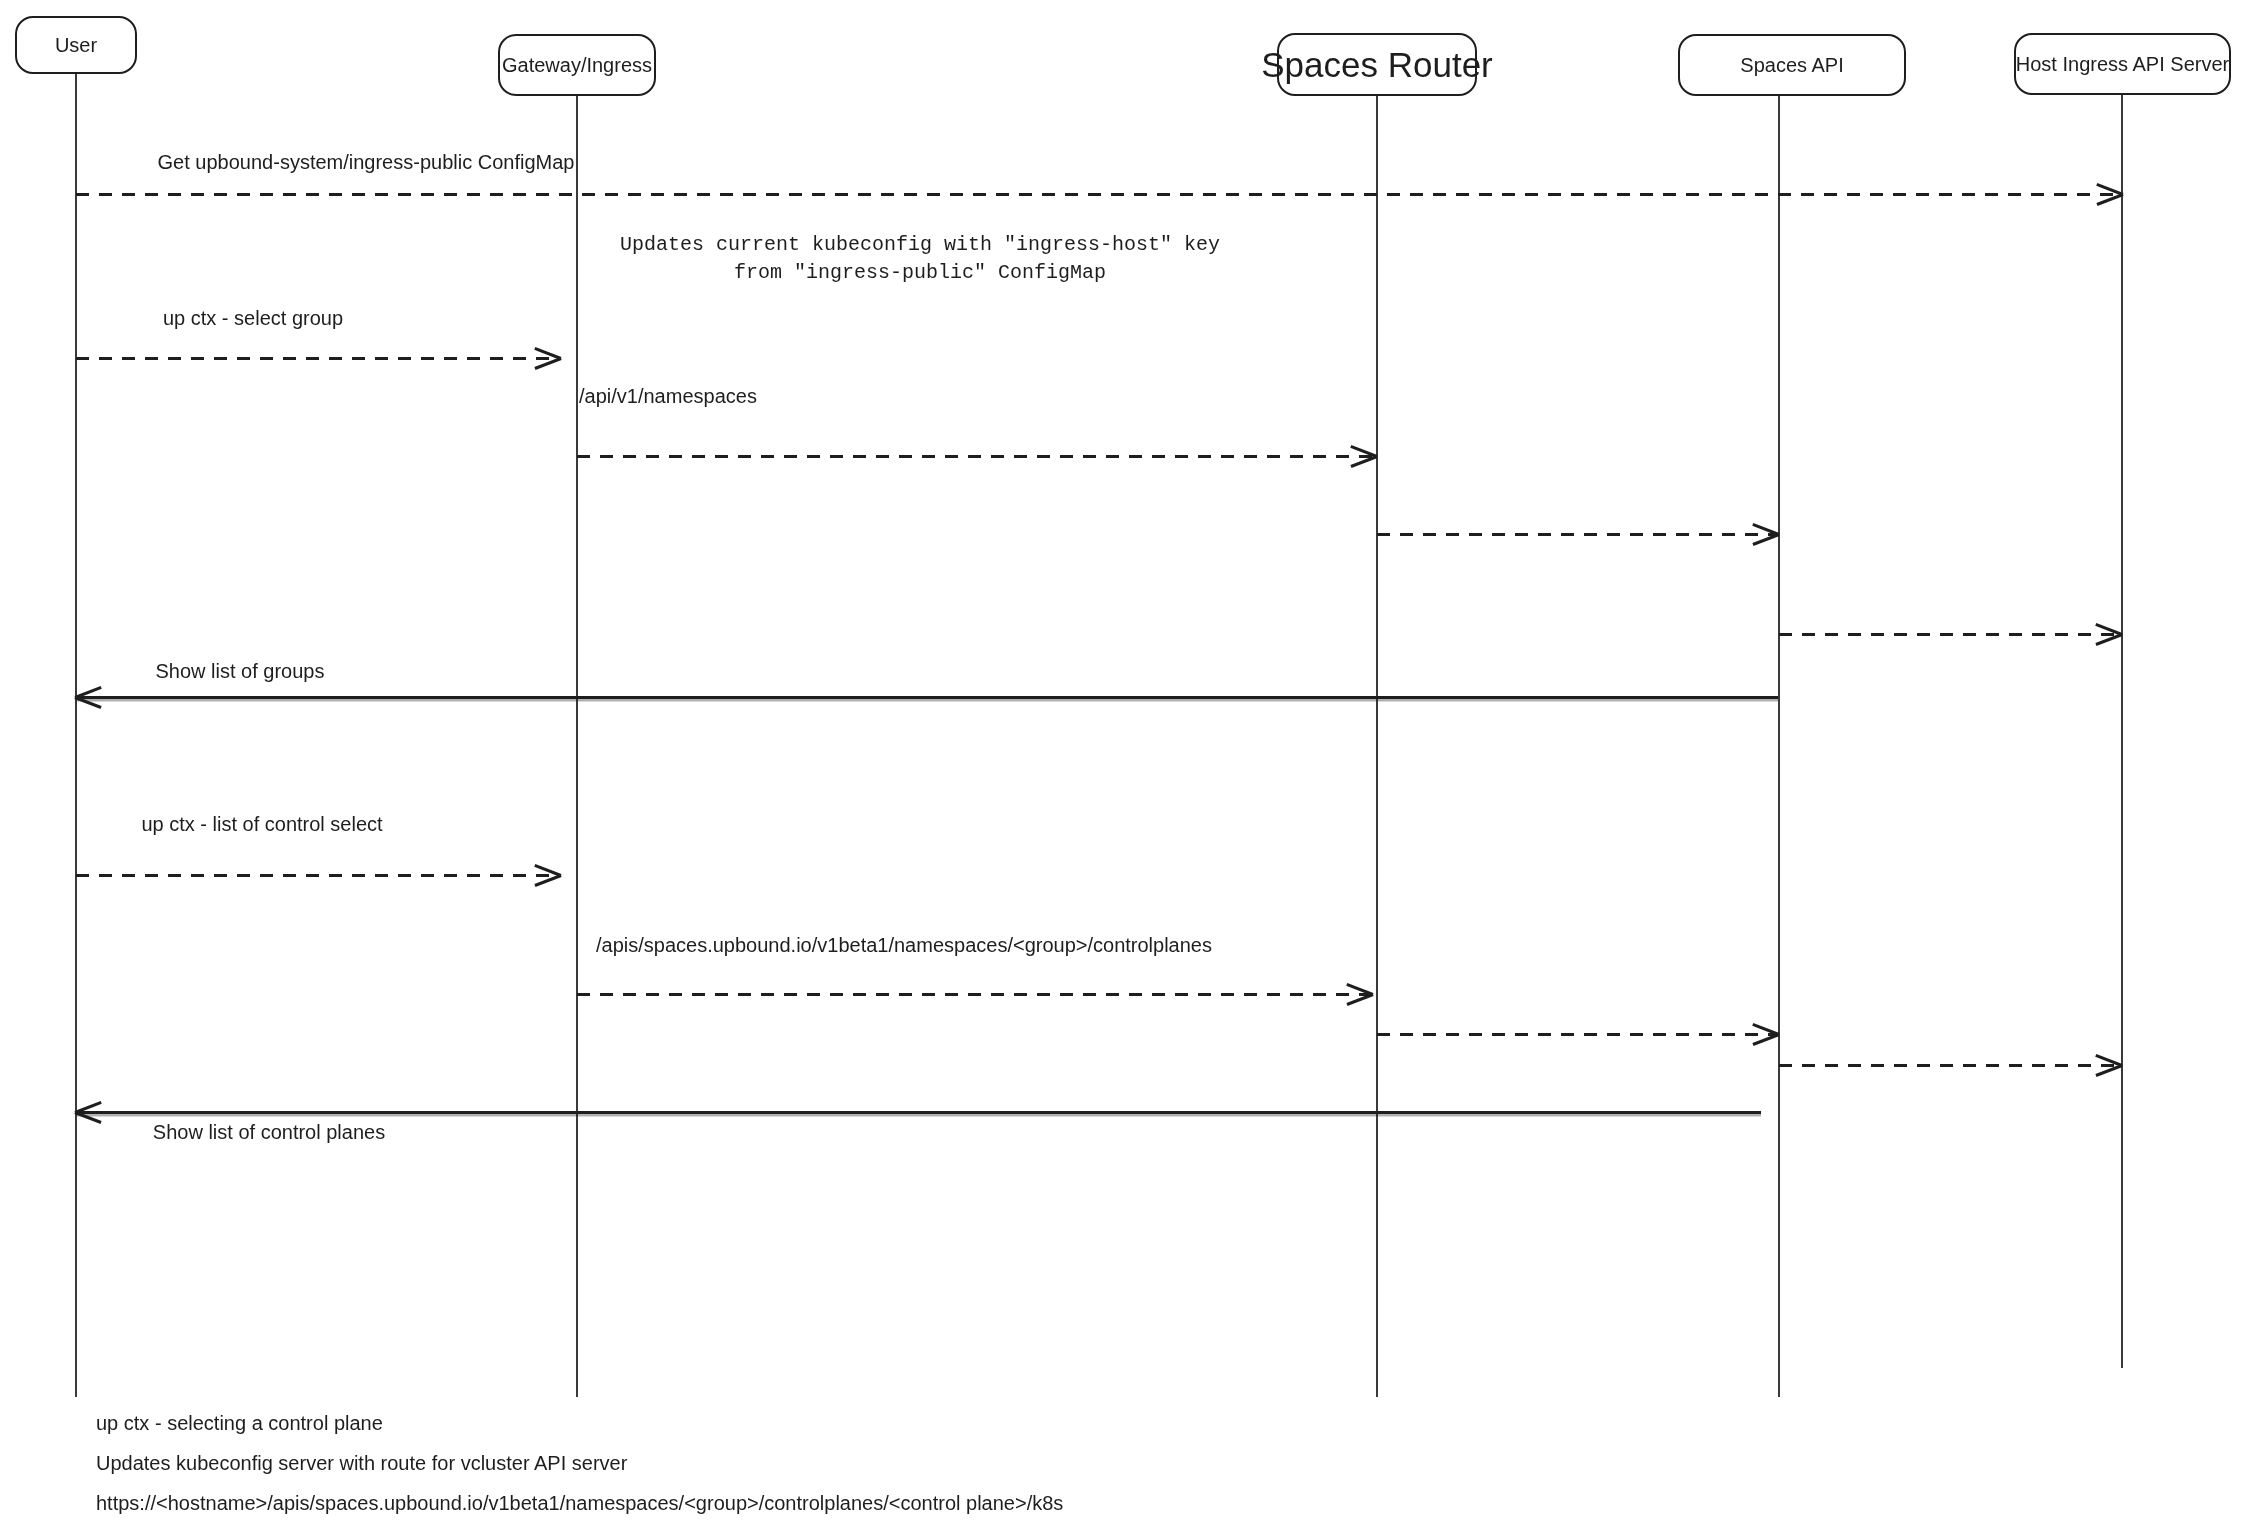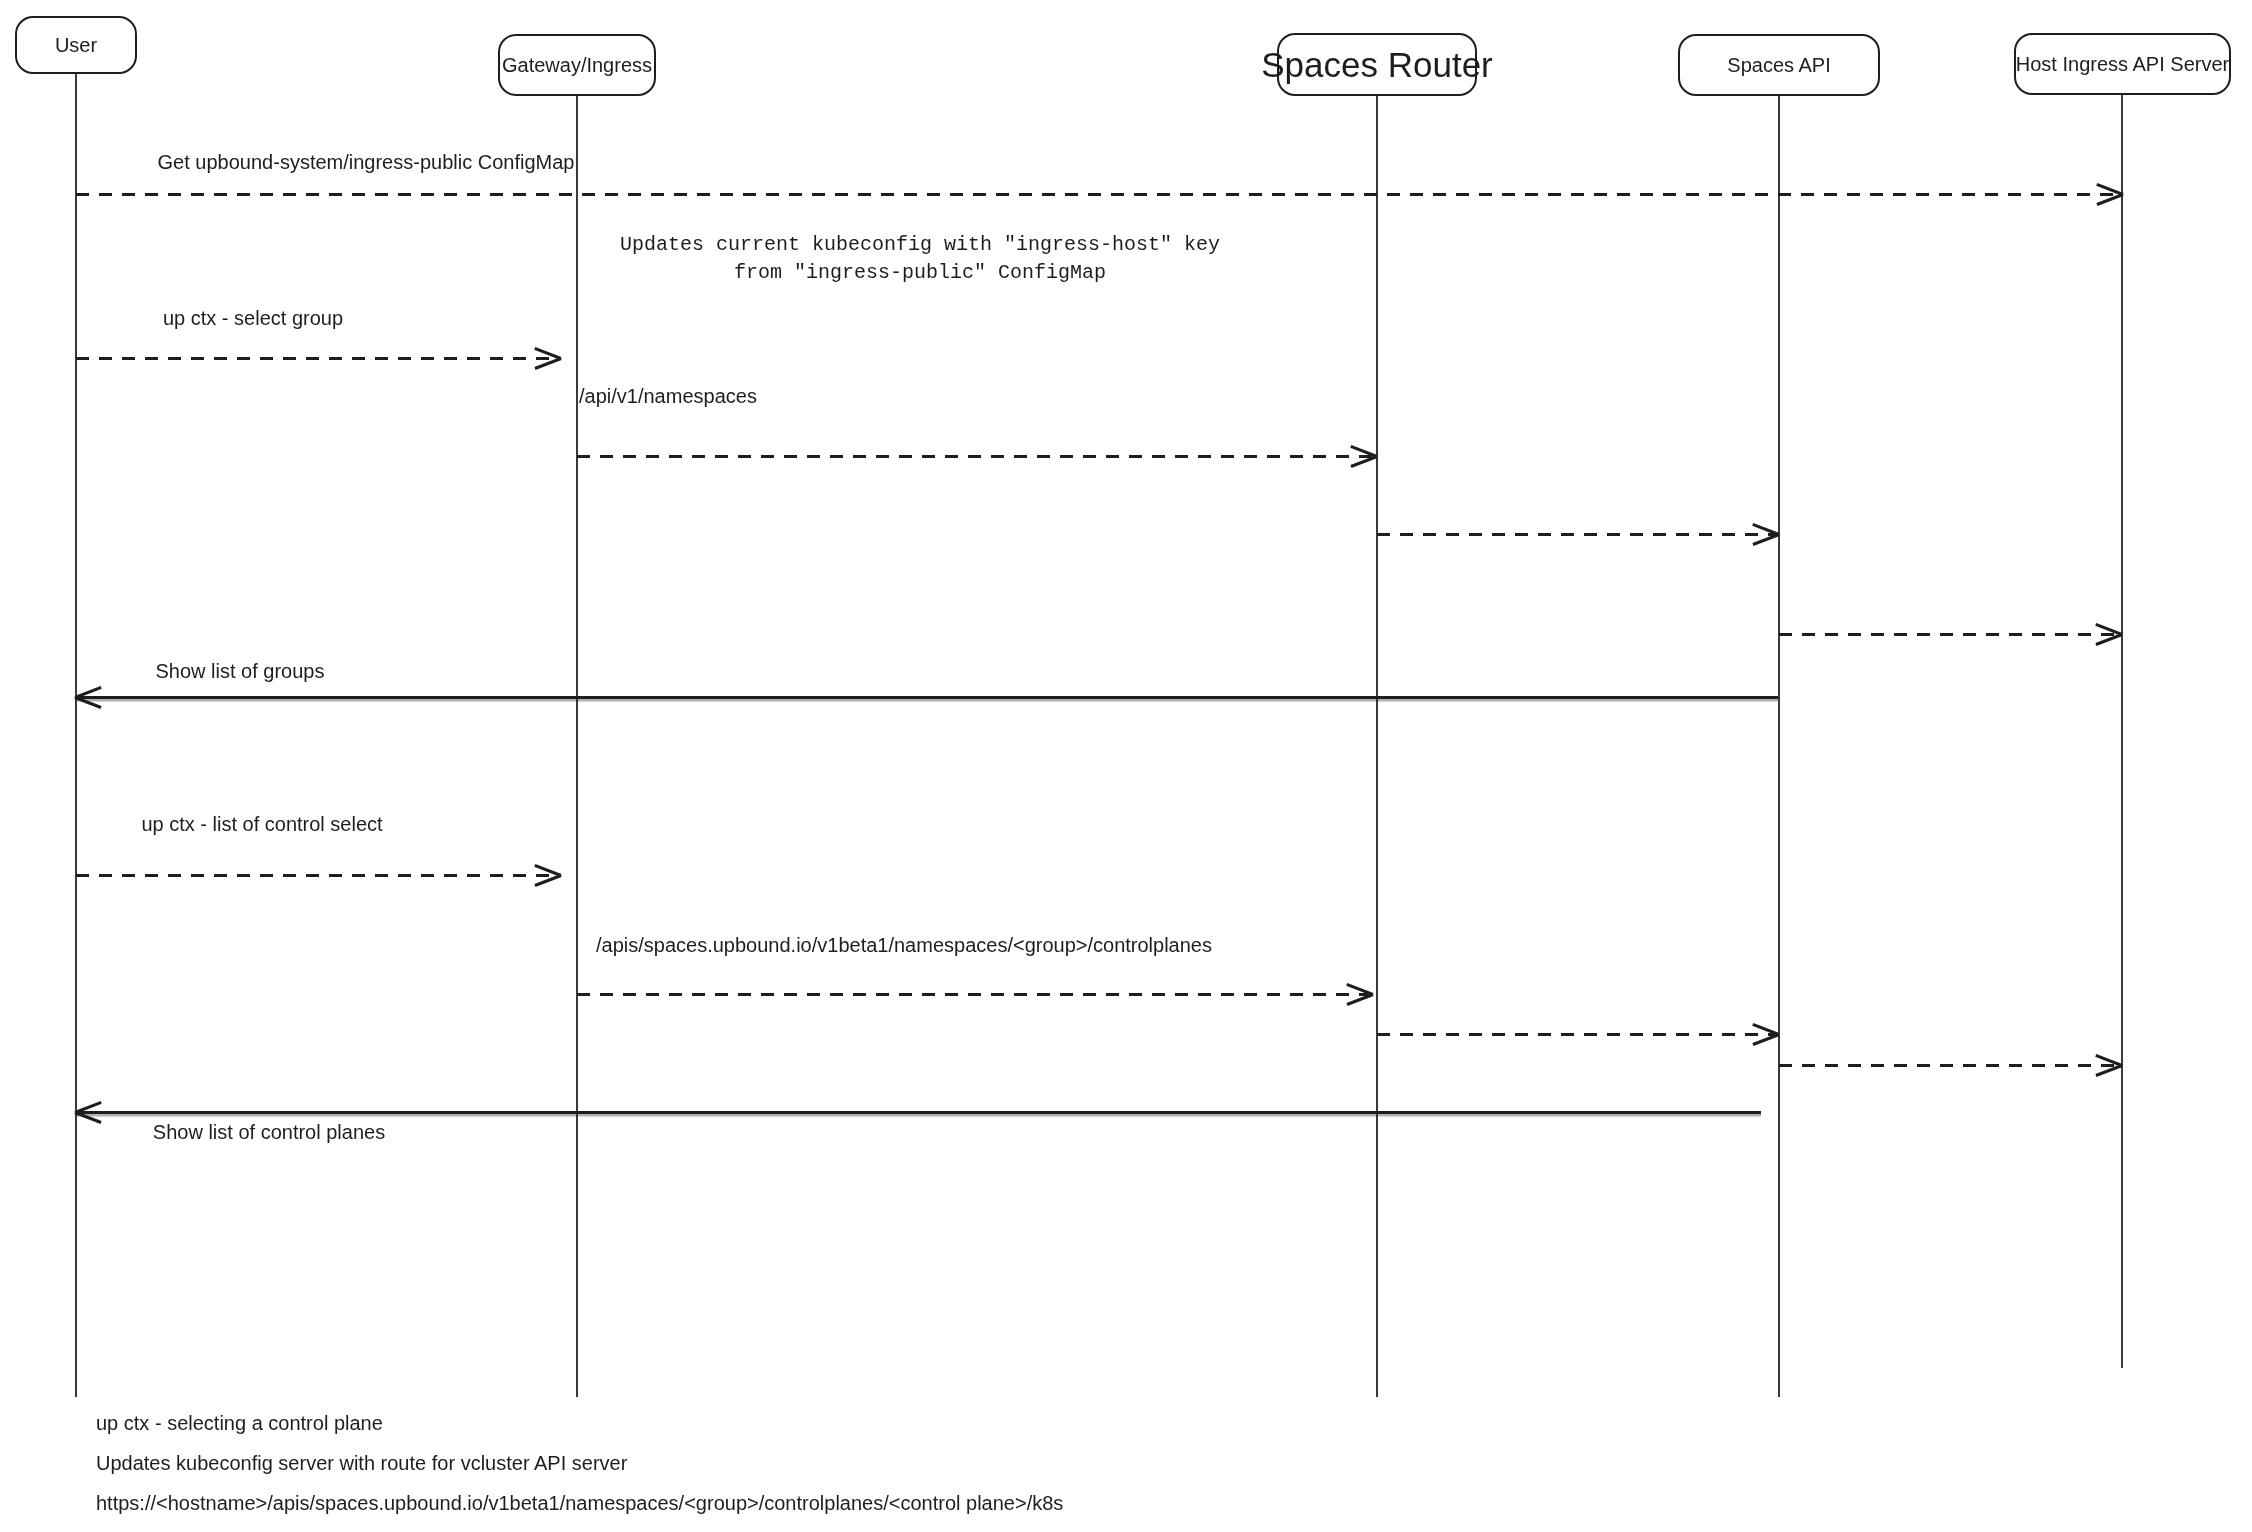--- a/index.html
+++ b/index.html
@@ -96,21 +96,21 @@
 
   <div class="actor-box" style="left:15px;top:16px;width:122px;height:58px;">
     <span>User</span>
   </div>
   <div class="actor-box" style="left:498px;top:34px;width:158px;height:62px;">
     <span>Gateway/Ingress</span>
   </div>
   <div class="actor-box big" style="left:1277px;top:33px;width:200px;height:63px;">
     <span>Spaces Router</span>
   </div>
-  <div class="actor-box" style="left:1678px;top:34px;width:202px;height:62px;">
+  <div class="actor-box" style="left:1678px;top:34px;width:228px;height:62px;">
     <span>Spaces API</span>
   </div>
   <div class="actor-box" style="left:2014px;top:33px;width:217px;height:62px;">
     <span>Host Ingress API Server</span>
   </div>
 
   <div class="lbl centered" style="left:366px;top:151px;text-align:center;">Get upbound-system/ingress-public ConfigMap</div>
   <div class="arrow dashed head-right" style="left:76px;top:193px;width:2046px;"></div>
 
   <div class="note" style="left:920px;top:231px;font-family:Liberation Mono, monospace;">Updates current kubeconfig with "ingress-host" key

